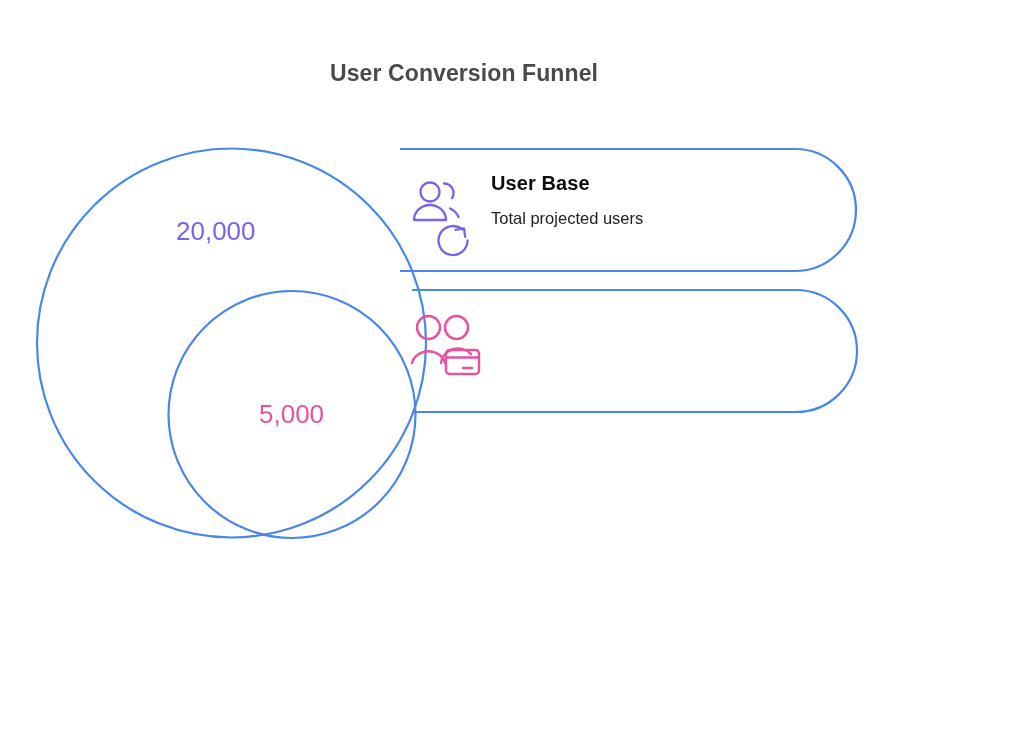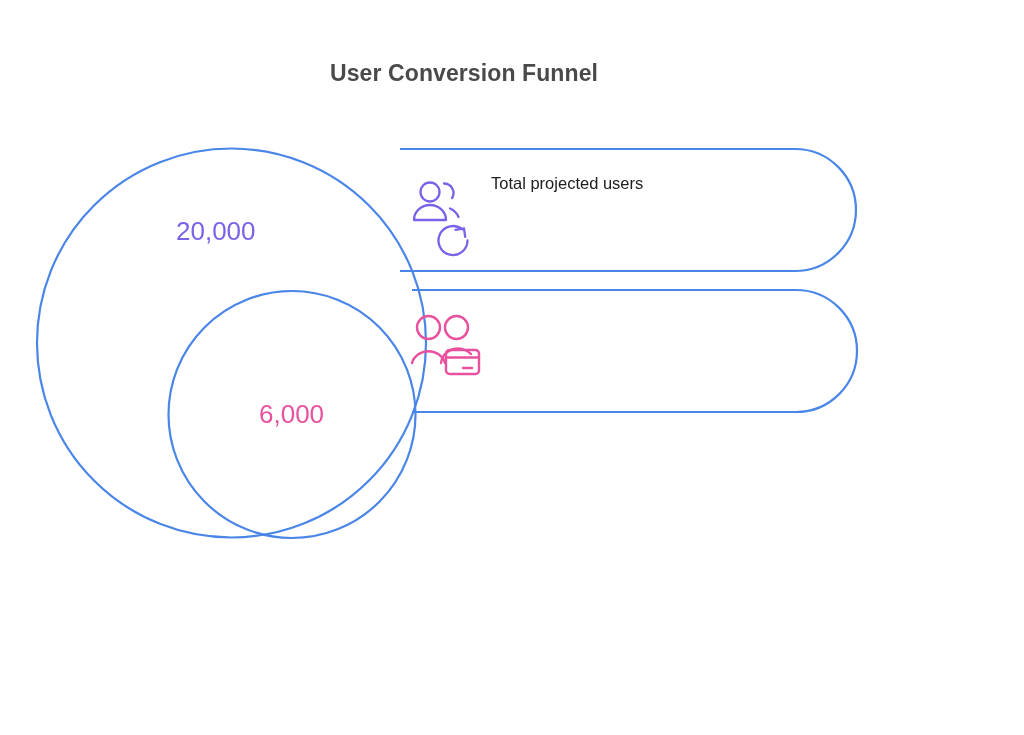--- a/index.html
+++ b/index.html
@@ -63,20 +63,21 @@
     font-size: 20px;
     font-weight: bold;
     color: #0d0d0d;
     white-space: nowrap;
     letter-spacing: 0.1px;
   }
   .callout-desc {
     font-size: 16.5px;
     color: #202020;
     line-height: 23px;
+    margin-top: 12px;
   }
   #callout-text-0 { left: 491px; top: 172px; width: 300px; }
   #callout-text-1 { left: 491px; top: 309px; width: 240px; }
 </style>
 </head>
 <body>
 
 <div id="diagram-root">
 
   <div class="chart-title">User Conversion Funnel</div>
@@ -106,22 +107,23 @@
       <path d="M 412 363 a 17 15.5 0 0 1 33 0"></path>
       <path d="M 441 363 a 17 15.5 0 0 1 30 -9"></path>
       <rect x="446" y="350" width="33" height="24" rx="3.5"></rect>
       <path d="M 446 357.5 L 479 357.5"></path>
       <path d="M 463 368 L 472 368"></path>
     </g>
   </svg>
 
   <div class="val-label" id="value-label-0">20,000</div>
 
-  <div class="val-label" id="value-label-1">6,000</div>
+  <div class="val-label" id="value-label-1">5,000</div>
 
   <div class="callout-text" id="callout-text-0">
+    <div class="callout-title">User Base</div>
     <div class="callout-desc">Total projected users</div>
   </div>
 
   <div class="callout-text" id="callout-text-1">
   </div>
 
 </div>
 
 </body></html>

